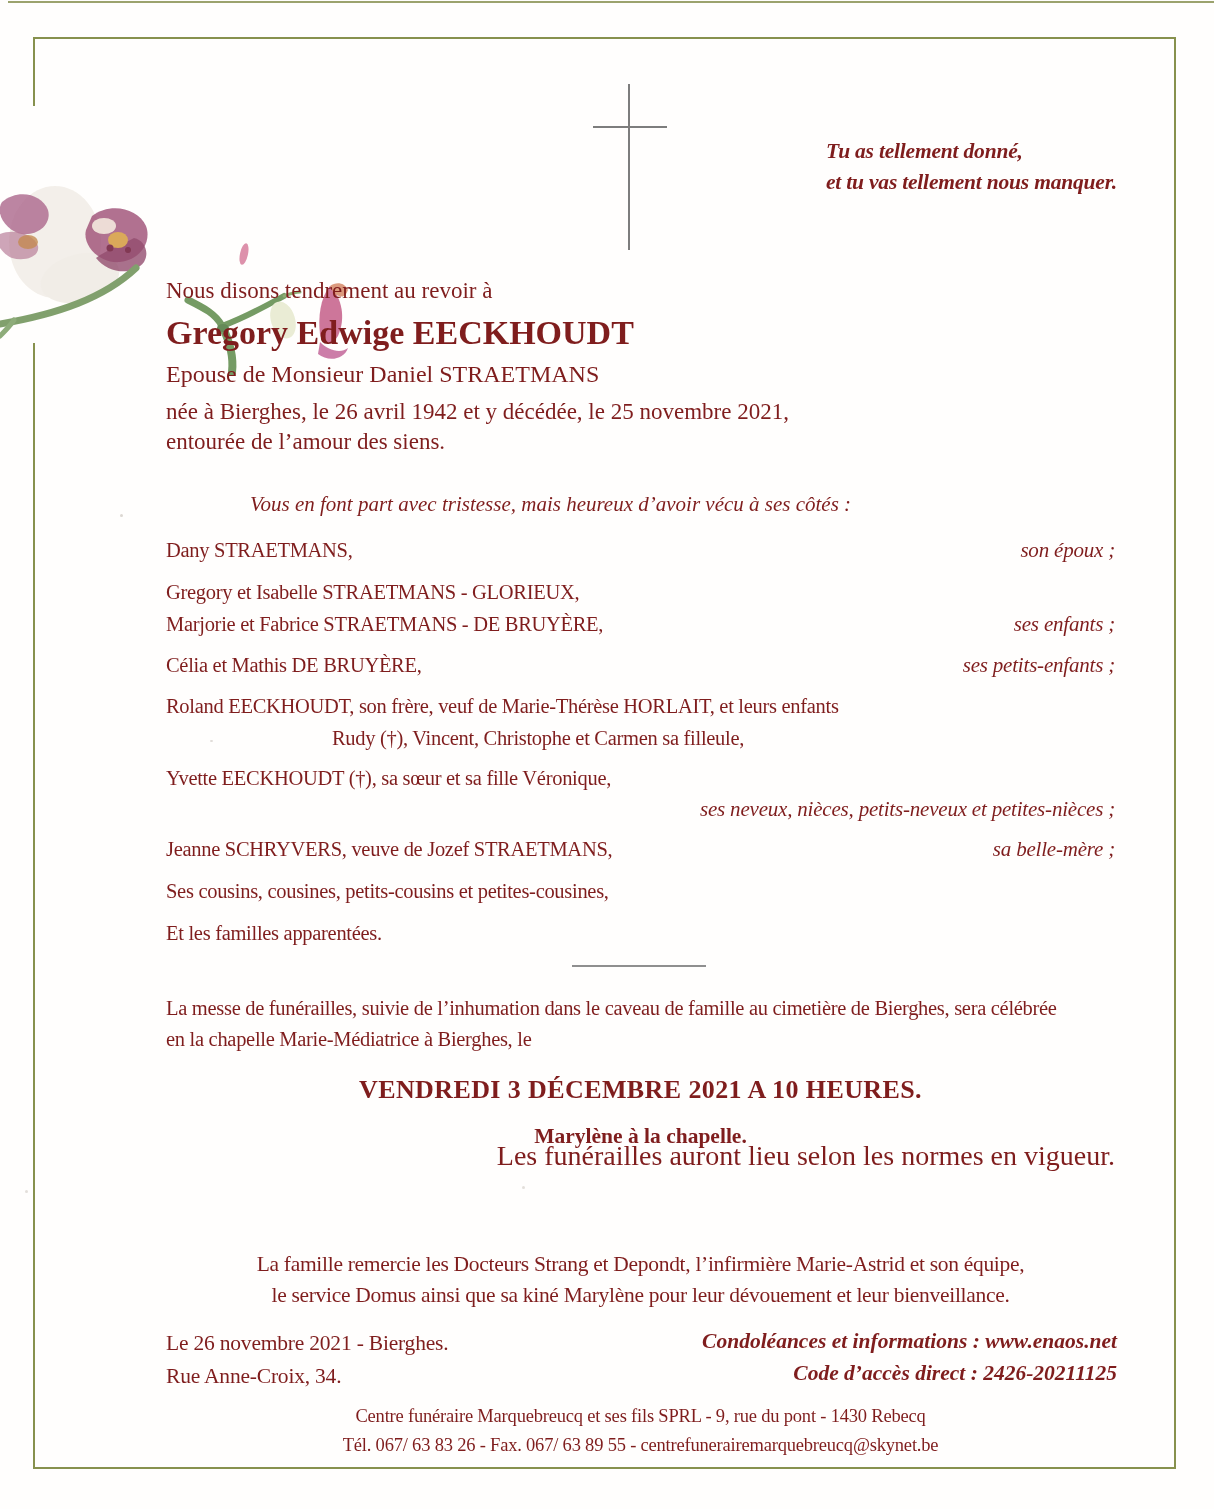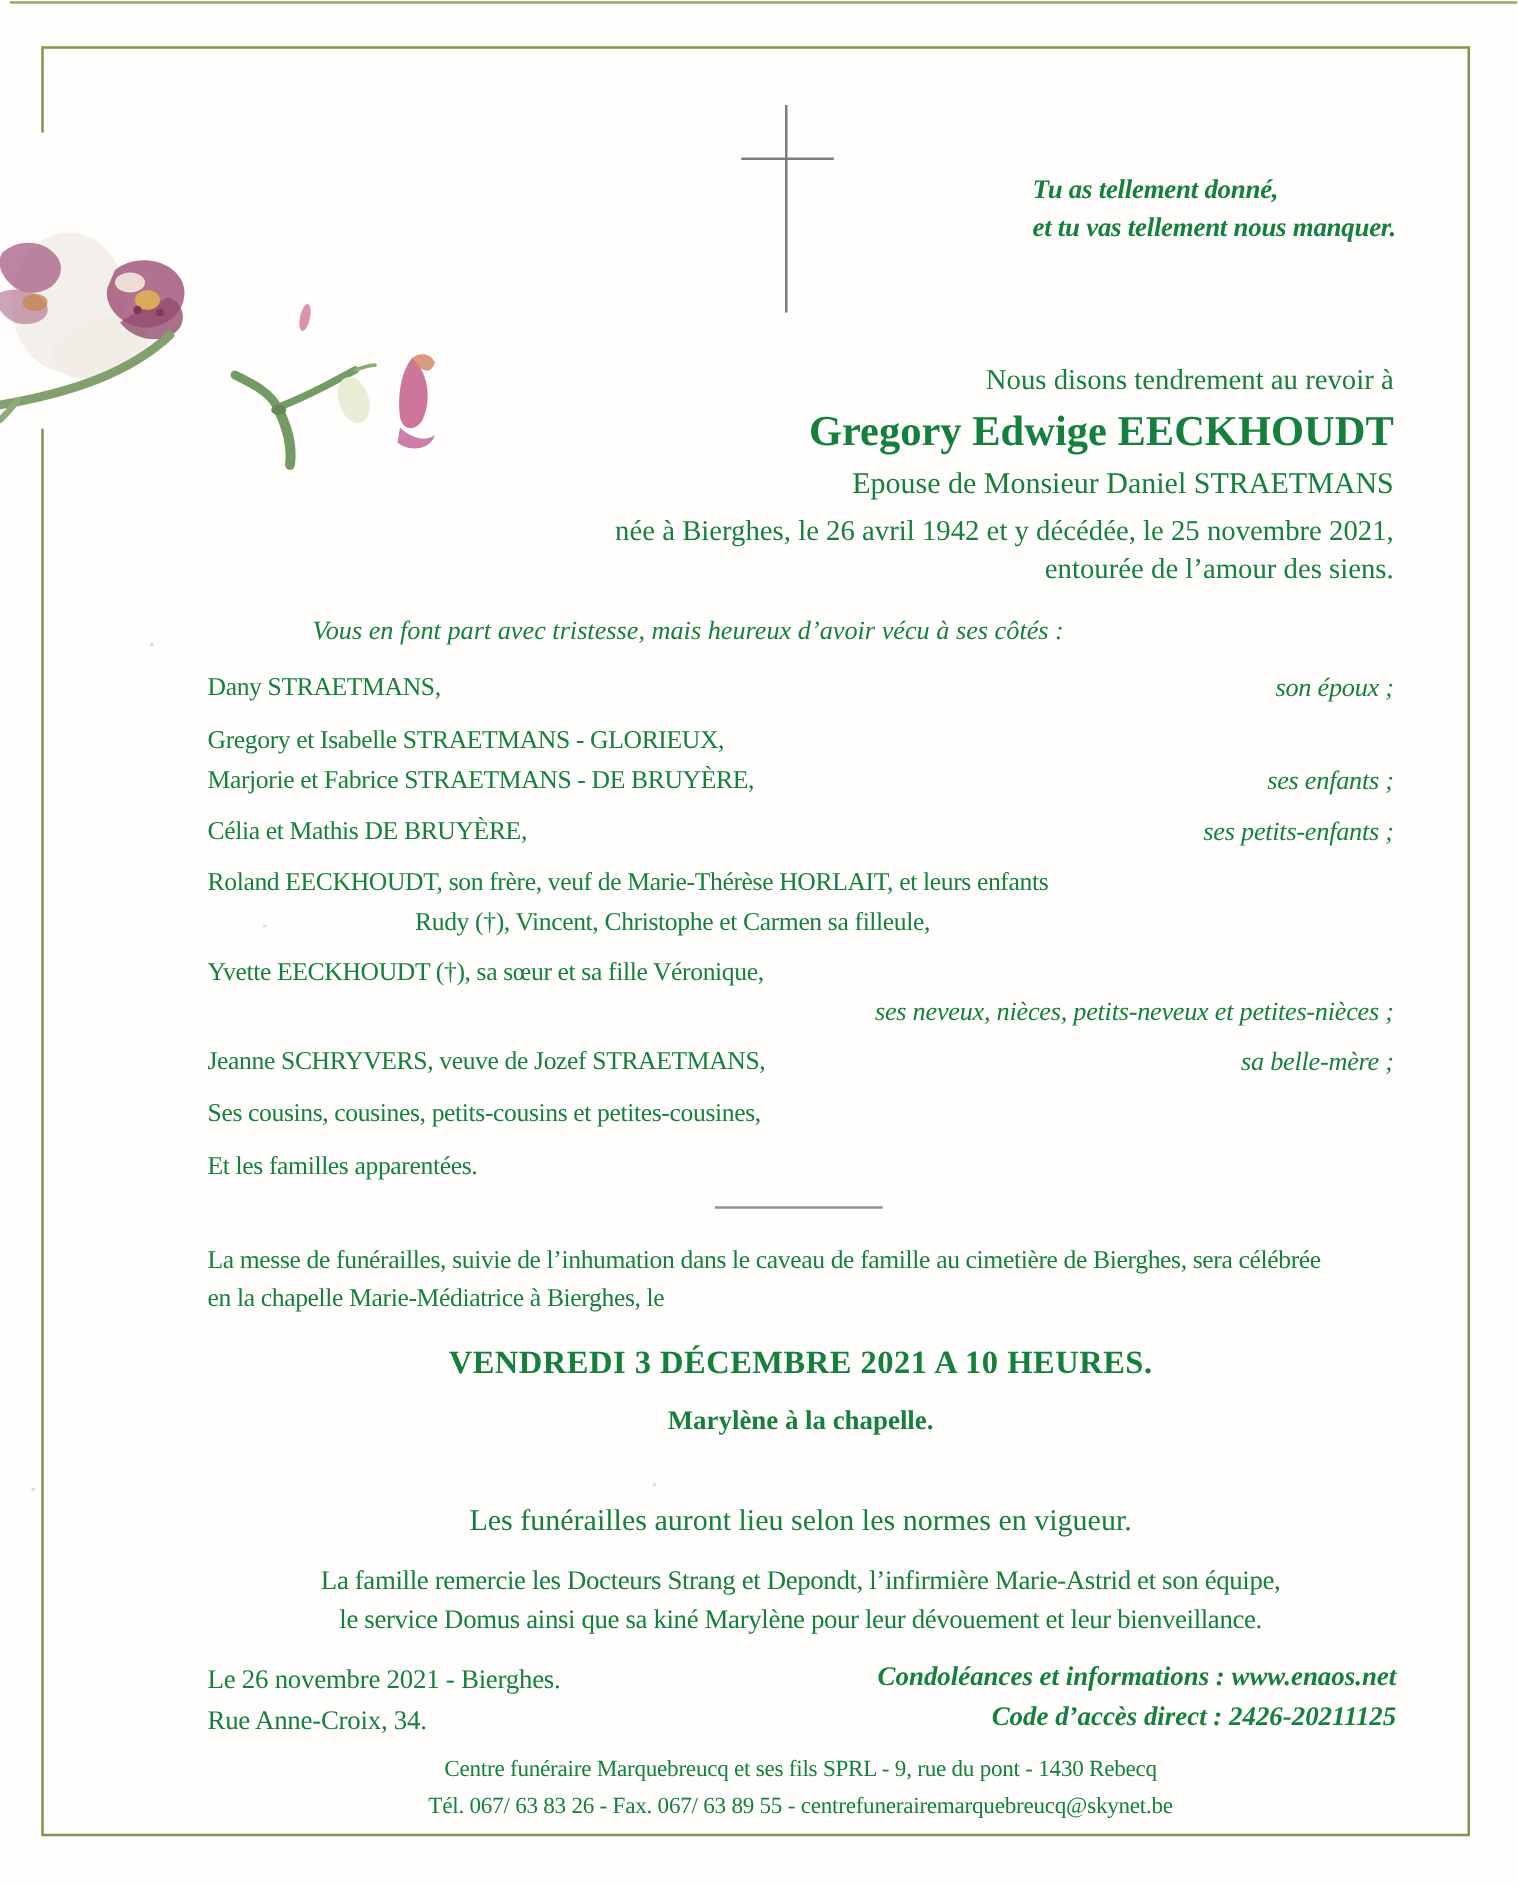--- a/index.html
+++ b/index.html
@@ -1,48 +1,48 @@
 <!DOCTYPE html>
 <html><head>
 <meta charset="utf-8">
 <style>
   html,body{margin:0;padding:0;background:#ffffff;}
   .page{
     position:relative;
     width:1214px;height:1509px;
     background:#fffefd;
     font-family:"Liberation Serif","DejaVu Serif",serif;
-    color:#15803d;
+    color:#7f1d1d;
     overflow:hidden;
   }
   .top-scan-line{position:absolute;left:8px;right:0;top:1px;height:2px;background:#8b9355;opacity:.85;}
   .frame{position:absolute;left:33px;top:37px;width:1139px;height:1428px;border:2px solid #87914e;}
   .photo-mask{position:absolute;left:0;top:106px;width:468px;height:237px;background:#fffefd;}
   .orchid{position:absolute;left:0;top:150px;width:480px;height:280px;filter:blur(.6px);opacity:.95;}
   .cross-v{position:absolute;left:628px;top:84px;width:2px;height:166px;background:#7d7d7d;}
   .cross-h{position:absolute;left:593px;top:126px;width:74px;height:2px;background:#7d7d7d;}
   .epitaph{position:absolute;left:826px;top:136px;font-weight:bold;font-style:italic;font-size:21.5px;line-height:31px;letter-spacing:-.2px;}
-  .header{position:absolute;left:166px;top:291px;width:949px;text-align:right;}
+  .header{position:absolute;left:166px;top:278px;width:949px;text-align:left;}
   .hdr-intro{font-size:23px;}
   .hdr-name{font-size:34px;font-weight:bold;margin-top:10px;}
   .hdr-spouse{font-size:24px;margin-top:9px;}
   .hdr-born{font-size:23px;margin-top:9px;line-height:30px;}
   .annc-intro{position:absolute;left:250px;top:492px;font-style:italic;font-size:21px;font-family:Liberation Serif, serif;}
   .row{position:absolute;left:166px;width:949px;display:flex;justify-content:space-between;align-items:flex-end;font-size:20.5px;letter-spacing:-.3px;line-height:32px;}
   .row .names{text-align:left;}
   .row .relation{font-style:italic;font-size:21px;white-space:nowrap;letter-spacing:-.2px;}
   .row.right-only{justify-content:flex-end;}
   .indent{margin-left:166px;}
   .divider{position:absolute;left:572px;top:965px;width:134px;height:2px;background:#8f8f8f;}
   .ceremony-par{position:absolute;left:166px;top:993px;width:952px;font-size:20.5px;letter-spacing:-.3px;line-height:31px;}
   .centered{position:absolute;left:166px;width:949px;text-align:center;}
   .date-line{top:1075px;font-size:26px;font-weight:bold;letter-spacing:.4px;}
   .meeting-line{top:1124px;font-size:21.5px;font-weight:bold;}
   .place-line{top:1152px;font-size:21.5px;}
-  .covid-line{top:1204px;font-size:24px;}
+  .covid-line{top:1140px;font-size:28px;text-align:right;}
   .thanks-par{top:1249px;font-size:21.5px;line-height:31px;letter-spacing:-.3px;}
   .closing-left{position:absolute;left:166px;top:1327px;font-size:21.5px;line-height:33px;letter-spacing:-.2px;}
   .closing-right{position:absolute;right:97px;top:1325px;text-align:right;font-weight:bold;font-style:italic;font-size:21.5px;line-height:32px;}
   .footer{position:absolute;left:166px;top:1402px;width:949px;text-align:center;font-size:18.5px;line-height:29px;letter-spacing:-.2px;}
   .speck{position:absolute;border-radius:50%;background:#b9b2a8;}
 </style>
 </head>
 <body>
 
 <div class="page">

